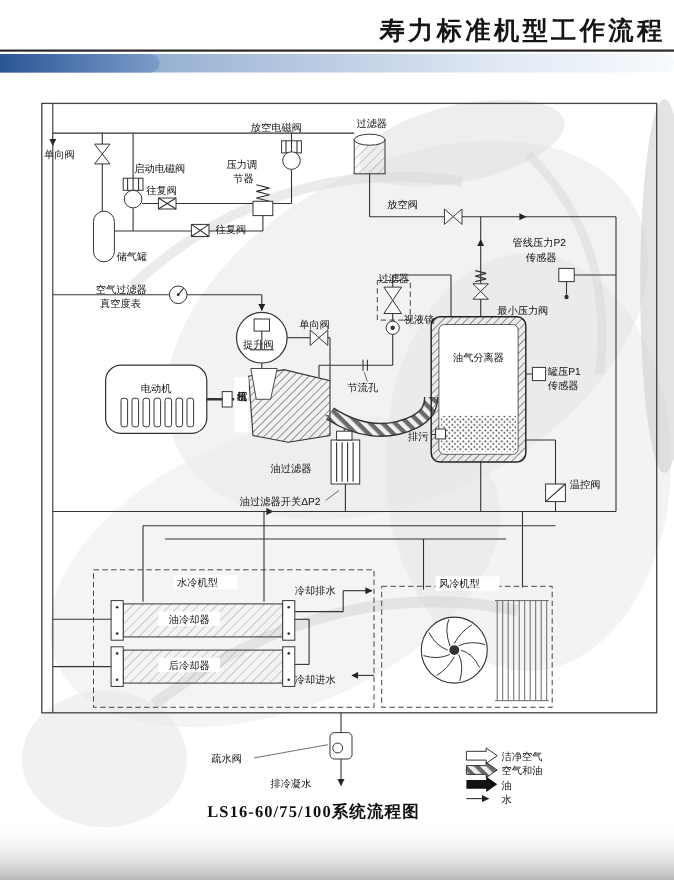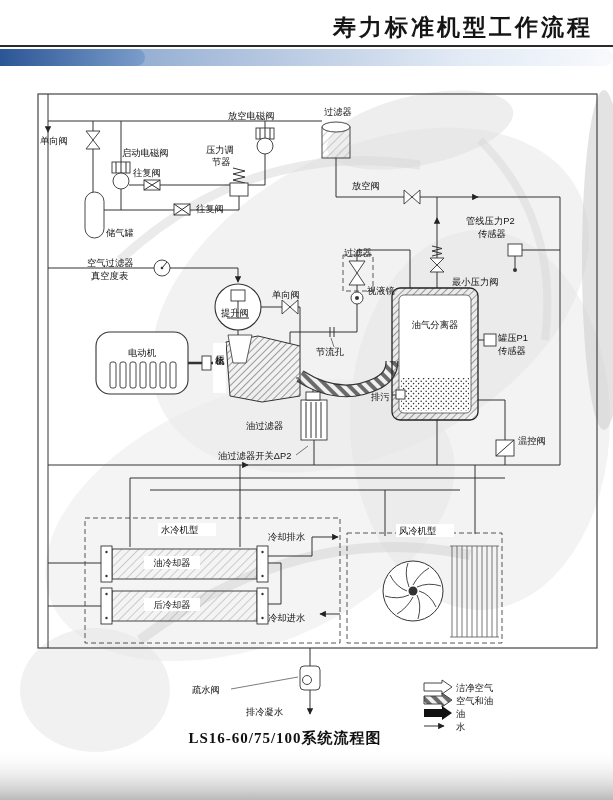--- a/index.html
+++ b/index.html
@@ -1,18 +1,18 @@
 <!DOCTYPE html>
 <html style="--accent_dark: #2b5595; --accent_mid: #6e92c1; --ink: #151515;"><head>
 <meta charset="utf-8">
 <style>
   html,body{margin:0;padding:0;background:#888;}
   .page{position:relative;width:613px;height:800px;background:#fff;overflow:hidden;
         font-family:"Liberation Sans",sans-serif;margin:0 auto;}
-  .page-title{position:absolute;top:12px;right:20px;margin:0;z-index:2;
+  .page-title{position:absolute;top:12px;right:8px;margin:0;z-index:2;
       font-family:"Liberation Serif",serif;font-size:23px;font-weight:bold;
       letter-spacing:3px;color:var(--ink,#151515);white-space:nowrap;}
   .title-rule{position:absolute;top:45px;left:0;width:100%;height:2px;background:#2a2a2a;z-index:2;}
   .grad-bar{position:absolute;top:49px;left:0;width:100%;height:17px;z-index:2;
       background:linear-gradient(90deg,var(--accent_mid,#6e92c1) 0%,#a9bedb 35%,#e2eaf5 75%,#f7fafd 100%);
       border-radius:0 10px 10px 0;}
   .grad-cap{position:absolute;left:0;top:0;width:145px;height:17px;display:block;
       background:linear-gradient(90deg,var(--accent_dark,#2b5595),#7b9dca);
       border-radius:0 10px 10px 0;}
   svg{position:absolute;left:0;top:0;}

